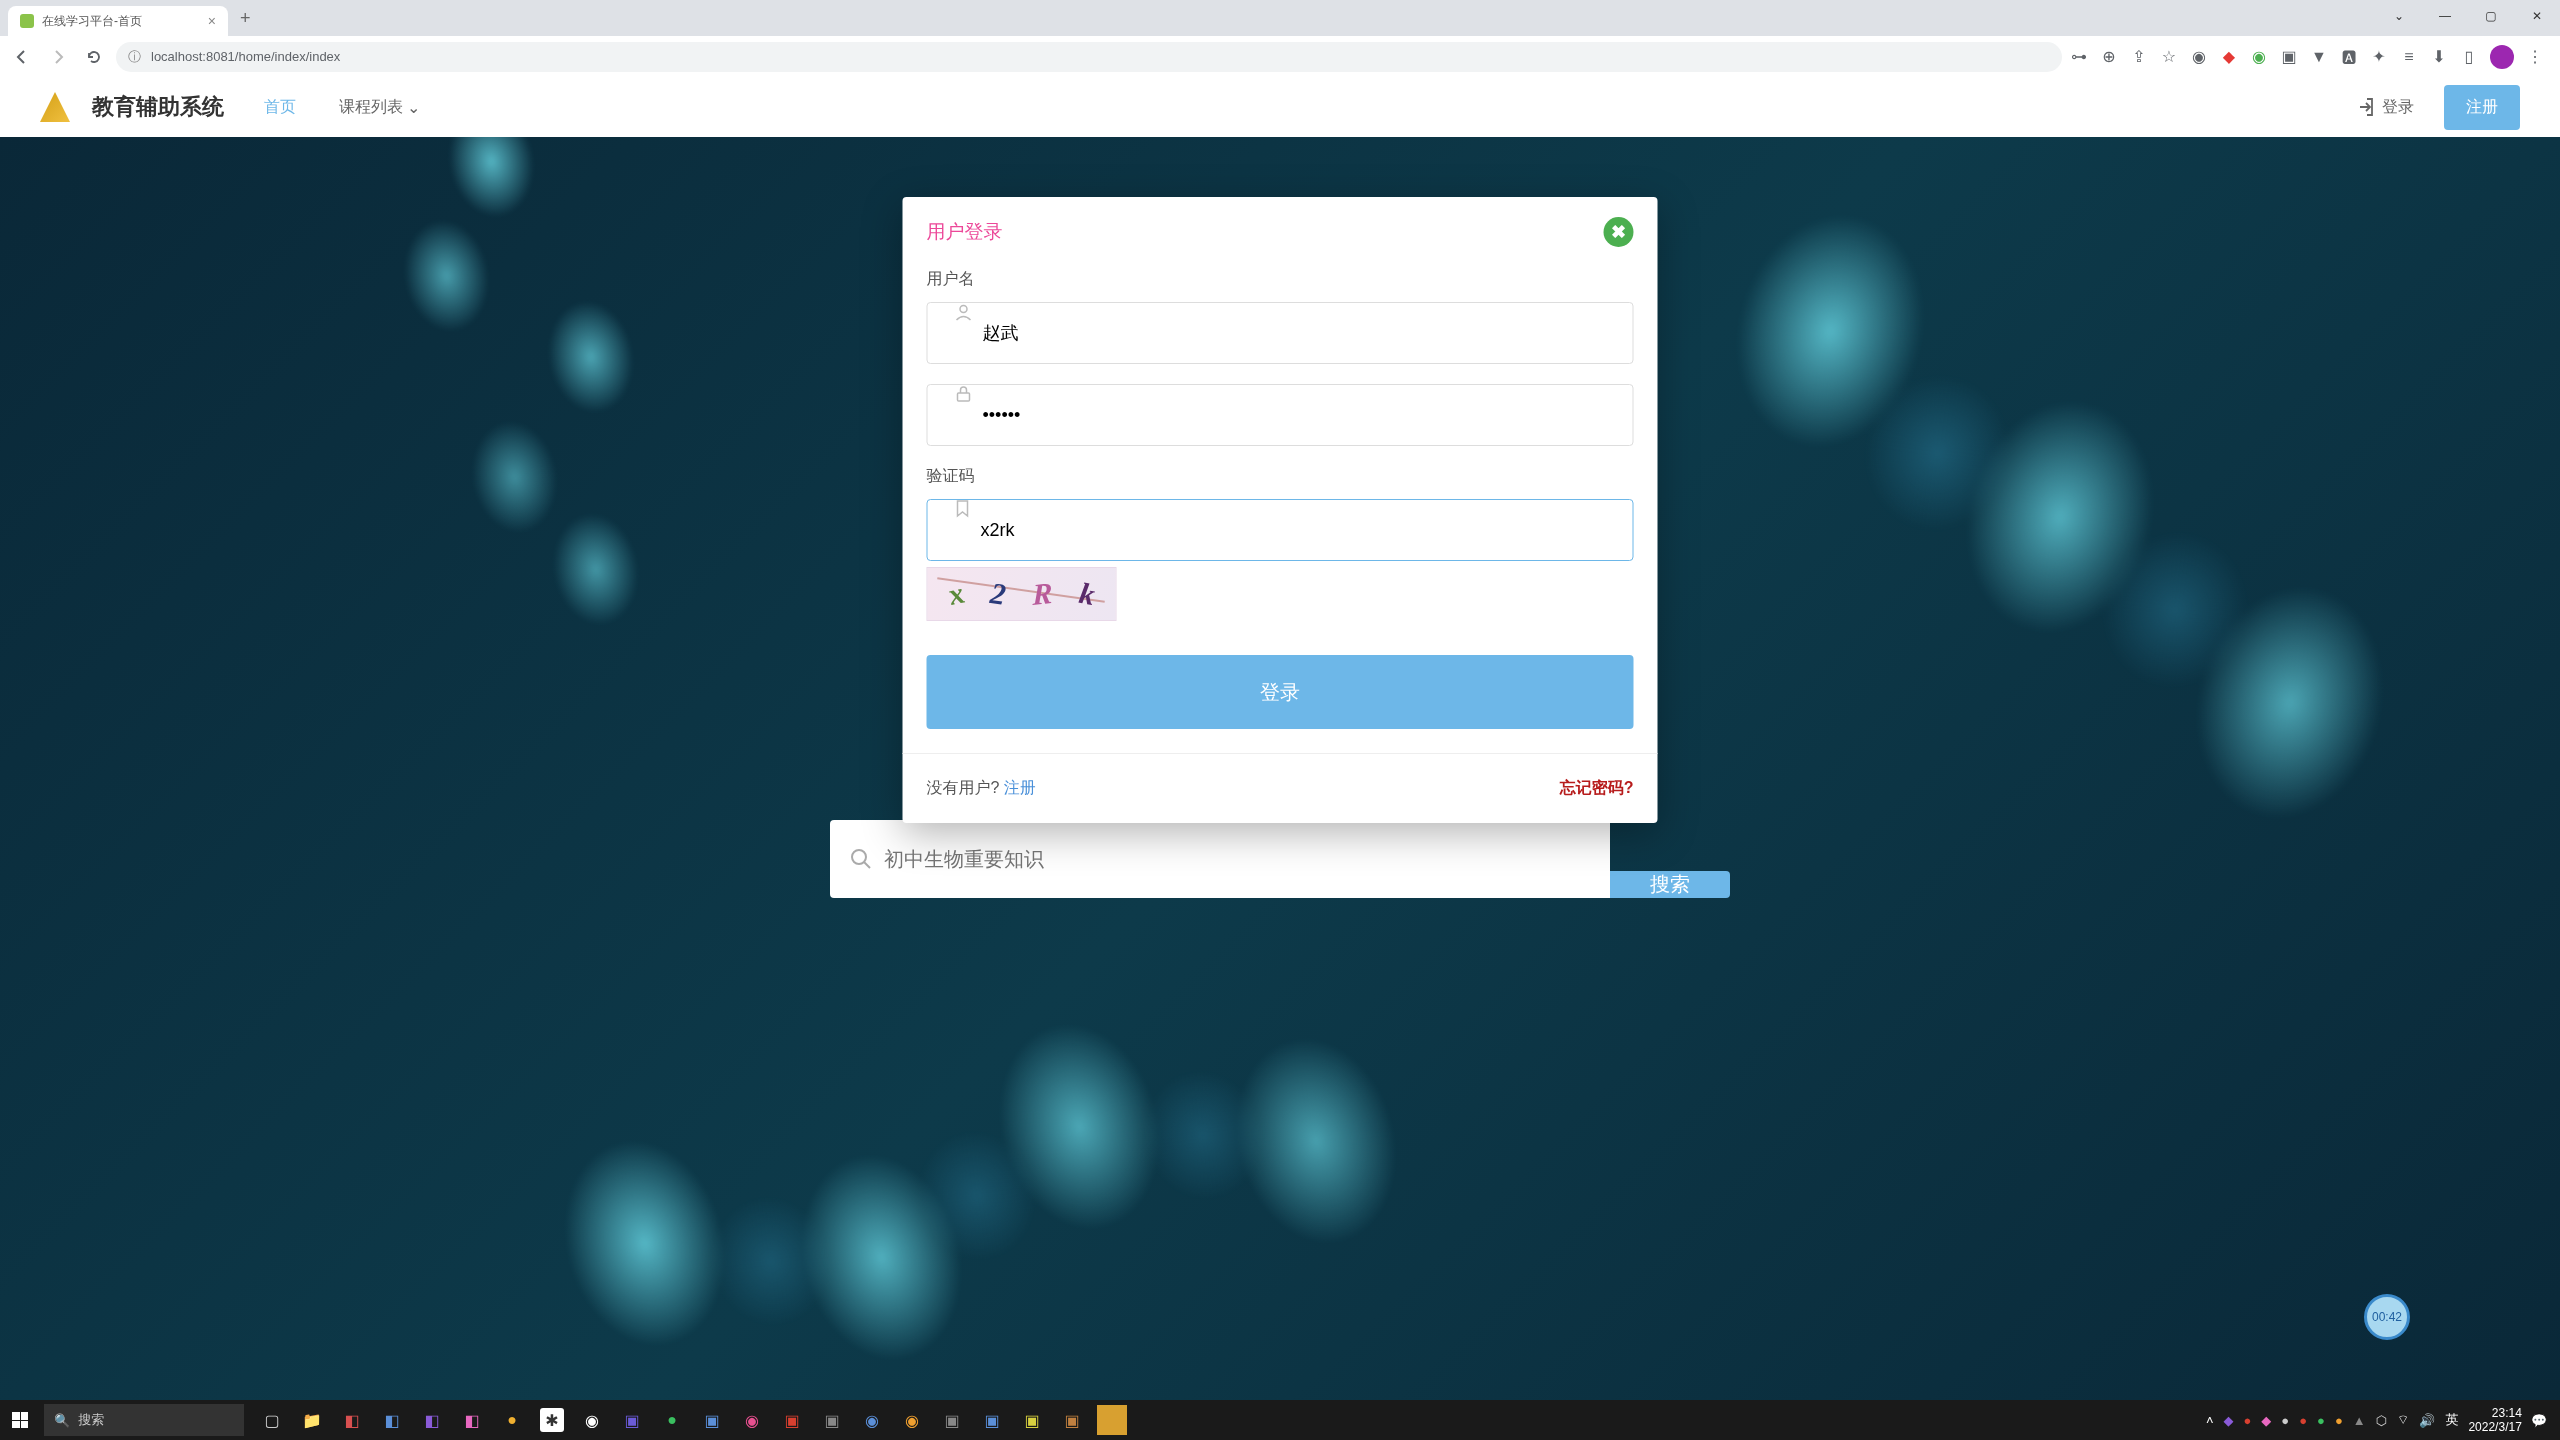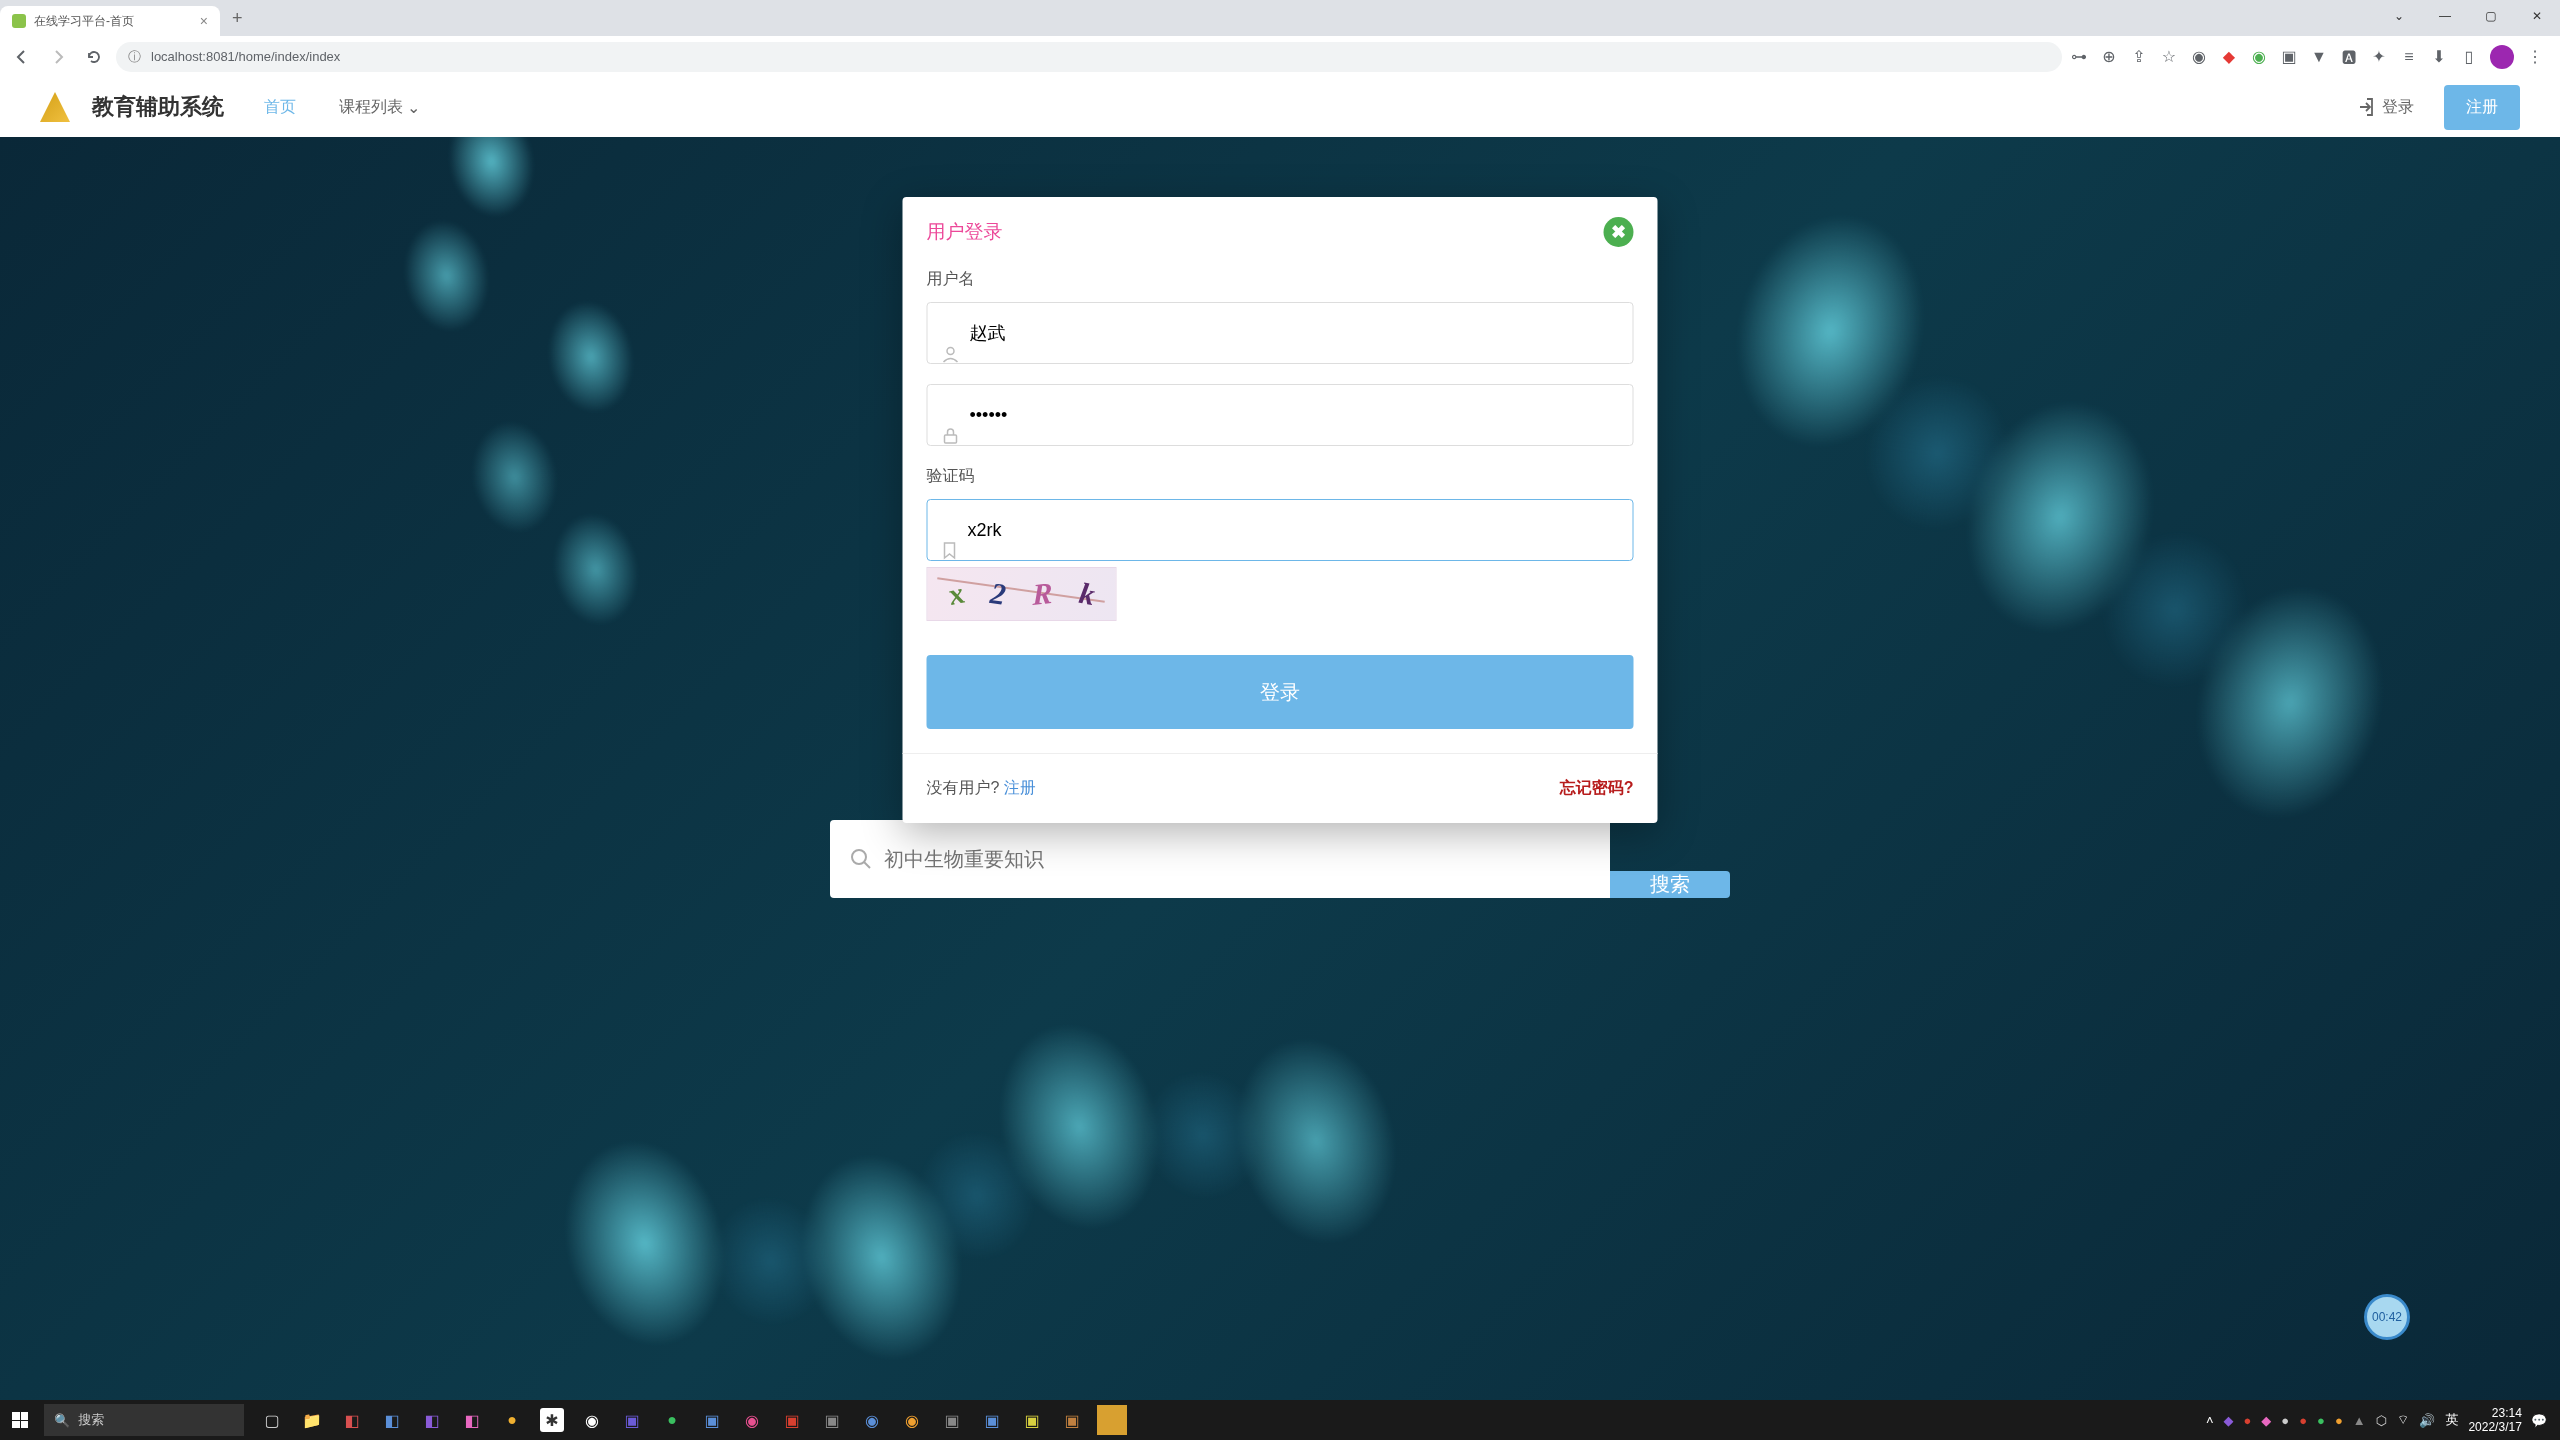--- a/index.html
+++ b/index.html
@@ -1,20 +1,20 @@
 <!DOCTYPE html>
 <html><head>
   <meta charset="utf-8">
   <style>
     * { margin: 0; padding: 0; box-sizing: border-box; }
     body { font-family: "Microsoft YaHei", sans-serif; background: #fff; overflow: hidden; }
     
     
     .browser-chrome { background: #dfe1e5; height: 77px; border-bottom: 1px solid #ccc; }
-    .tab-bar { display: flex; align-items: center; height: 36px; padding-left: 0; background: #dee1e6; }
+    .tab-bar { display: flex; align-items: center; height: 36px; padding-left: 8px; background: #dee1e6; }
     .tab { display: flex; align-items: center; background: #fff; border-radius: 8px 8px 0 0; height: 30px; padding: 0 12px; margin-top: 6px; min-width: 220px; font-size: 12px; color: #555; position: relative; }
     .tab-favicon { width: 14px; height: 14px; background: #8bc34a; border-radius: 3px; margin-right: 8px; }
     .tab-close { margin-left: auto; color: #888; font-size: 14px; cursor: pointer; }
     .new-tab { color: #666; font-size: 18px; margin-left: 12px; cursor: pointer; }
     .window-controls { position: absolute; right: 0; top: 0; display: flex; }
     .window-controls span { width: 46px; height: 32px; display: flex; align-items: center; justify-content: center; color: #333; font-size: 12px; cursor: pointer; }
     
     .toolbar { display: flex; align-items: center; height: 41px; background: #fff; padding: 0 8px; gap: 8px; }
     .nav-btn { width: 28px; height: 28px; display: flex; align-items: center; justify-content: center; color: #5f6368; border-radius: 50%; cursor: pointer; }
     .nav-btn.disabled { color: #bbb; }
@@ -55,21 +55,21 @@
     .search-btn { background: #6db7e8; color: #fff; border: none; width: 120px; font-size: 20px; border-radius: 0 4px 4px 0; cursor: pointer; }
     
     
     .login-modal { position: absolute; top: 120px; left: 50%; transform: translateX(-50%); width: 755px; background: #fff; border-radius: 4px; box-shadow: 0 10px 40px rgba(0,0,0,0.3); z-index: 100; padding: 0; }
     .modal-header { display: flex; justify-content: space-between; align-items: center; padding: 20px 24px 12px; }
     .modal-title { font-size: 19px; color: #ec4899; }
     .modal-close { width: 30px; height: 30px; background: #4caf50; border-radius: 50%; display: flex; align-items: center; justify-content: center; color: #fff; font-size: 18px; cursor: pointer; font-weight: bold; }
     .modal-body { padding: 10px 24px 24px; }
     .form-group { margin-bottom: 20px; }
     .form-label { font-size: 16px; color: #555; display: block; margin-bottom: 12px; }
-    .input-wrap { display: flex; align-items: flex-end; border: 1px solid #ddd; border-radius: 4px; padding: 0 14px; height: 62px; }
+    .input-wrap { display: flex; align-items: flex-start; border: 1px solid #ddd; border-radius: 4px; padding: 0 27px; height: 62px; }
     .input-wrap.focused { border-color: #6db7e8; }
     .input-icon { color: #bbb; margin-right: 10px; font-size: 18px; }
     .text-input { border: none; outline: none; font-size: 18px; flex: 1; height: 100%; background: transparent; }
     .captcha-img { display: inline-block; width: 190px; height: 54px; background: linear-gradient(110deg, #f5e6f0, #ede6f2); margin-top: 6px; position: relative; cursor: pointer; border: 1px solid #e8d8e8; }
     .captcha-content { position: absolute; inset: 0; font-family: cursive; font-size: 30px; font-style: italic; display: flex; align-items: center; justify-content: space-around; padding: 0 8px; }
     .captcha-content span:nth-child(1){ color: #5a8a3a; transform: rotate(-12deg) skewX(6deg); font-weight: bold; }
     .captcha-content span:nth-child(2){ color: #2a3a7a; transform: rotate(8deg); font-weight: bold; }
     .captcha-content span:nth-child(3){ color: #b85a9a; transform: rotate(-6deg) skewX(-6deg); font-weight: bold; }
     .captcha-content span:nth-child(4){ color: #5a2a6a; transform: rotate(10deg); font-weight: bold; }
     .captcha-strike { position: absolute; left: 5%; right: 5%; top: 40%; height: 2px; background: #d0a0a0; transform: rotate(8deg); }

